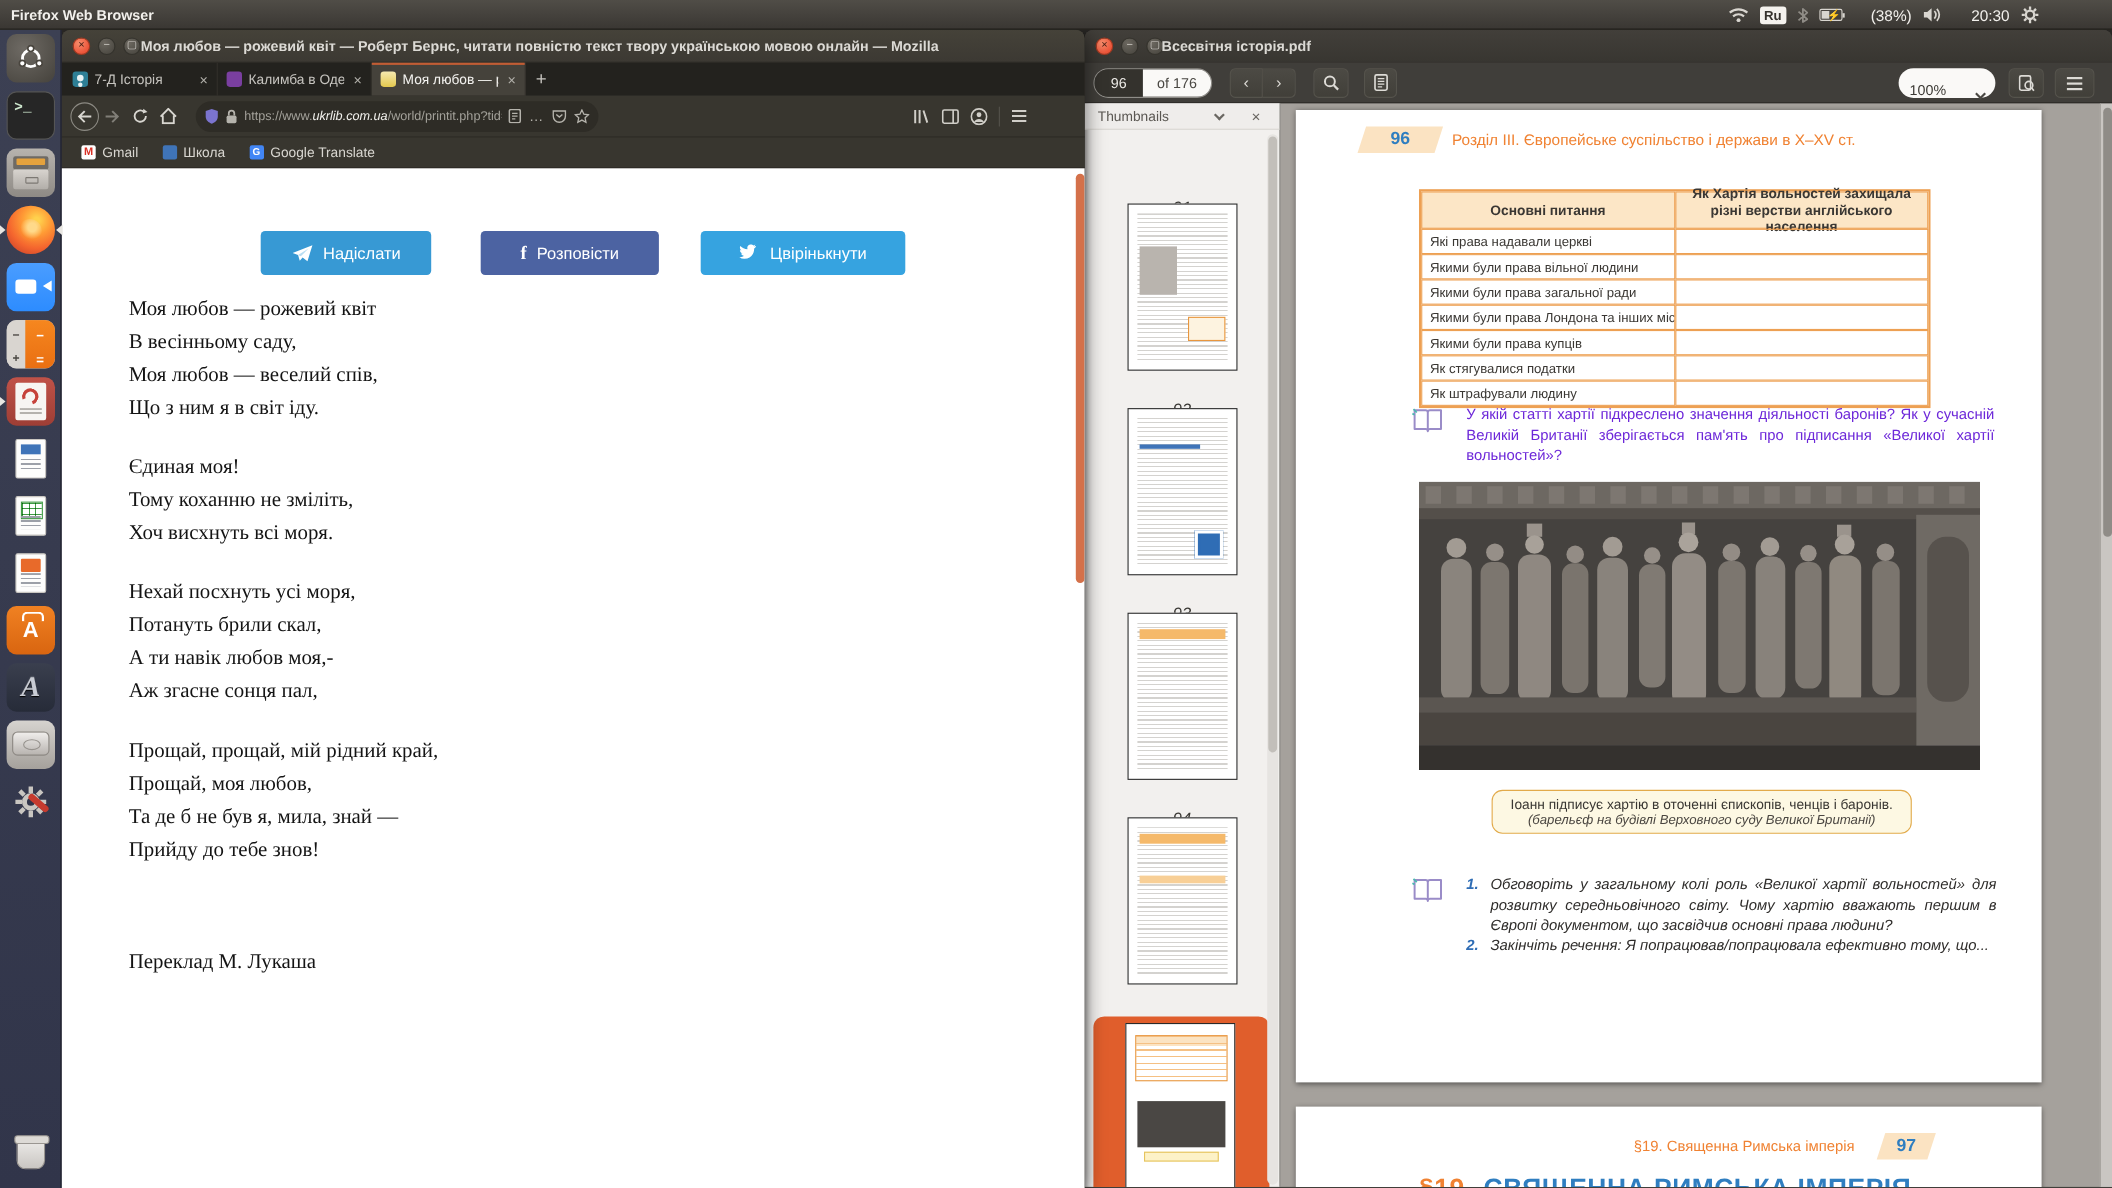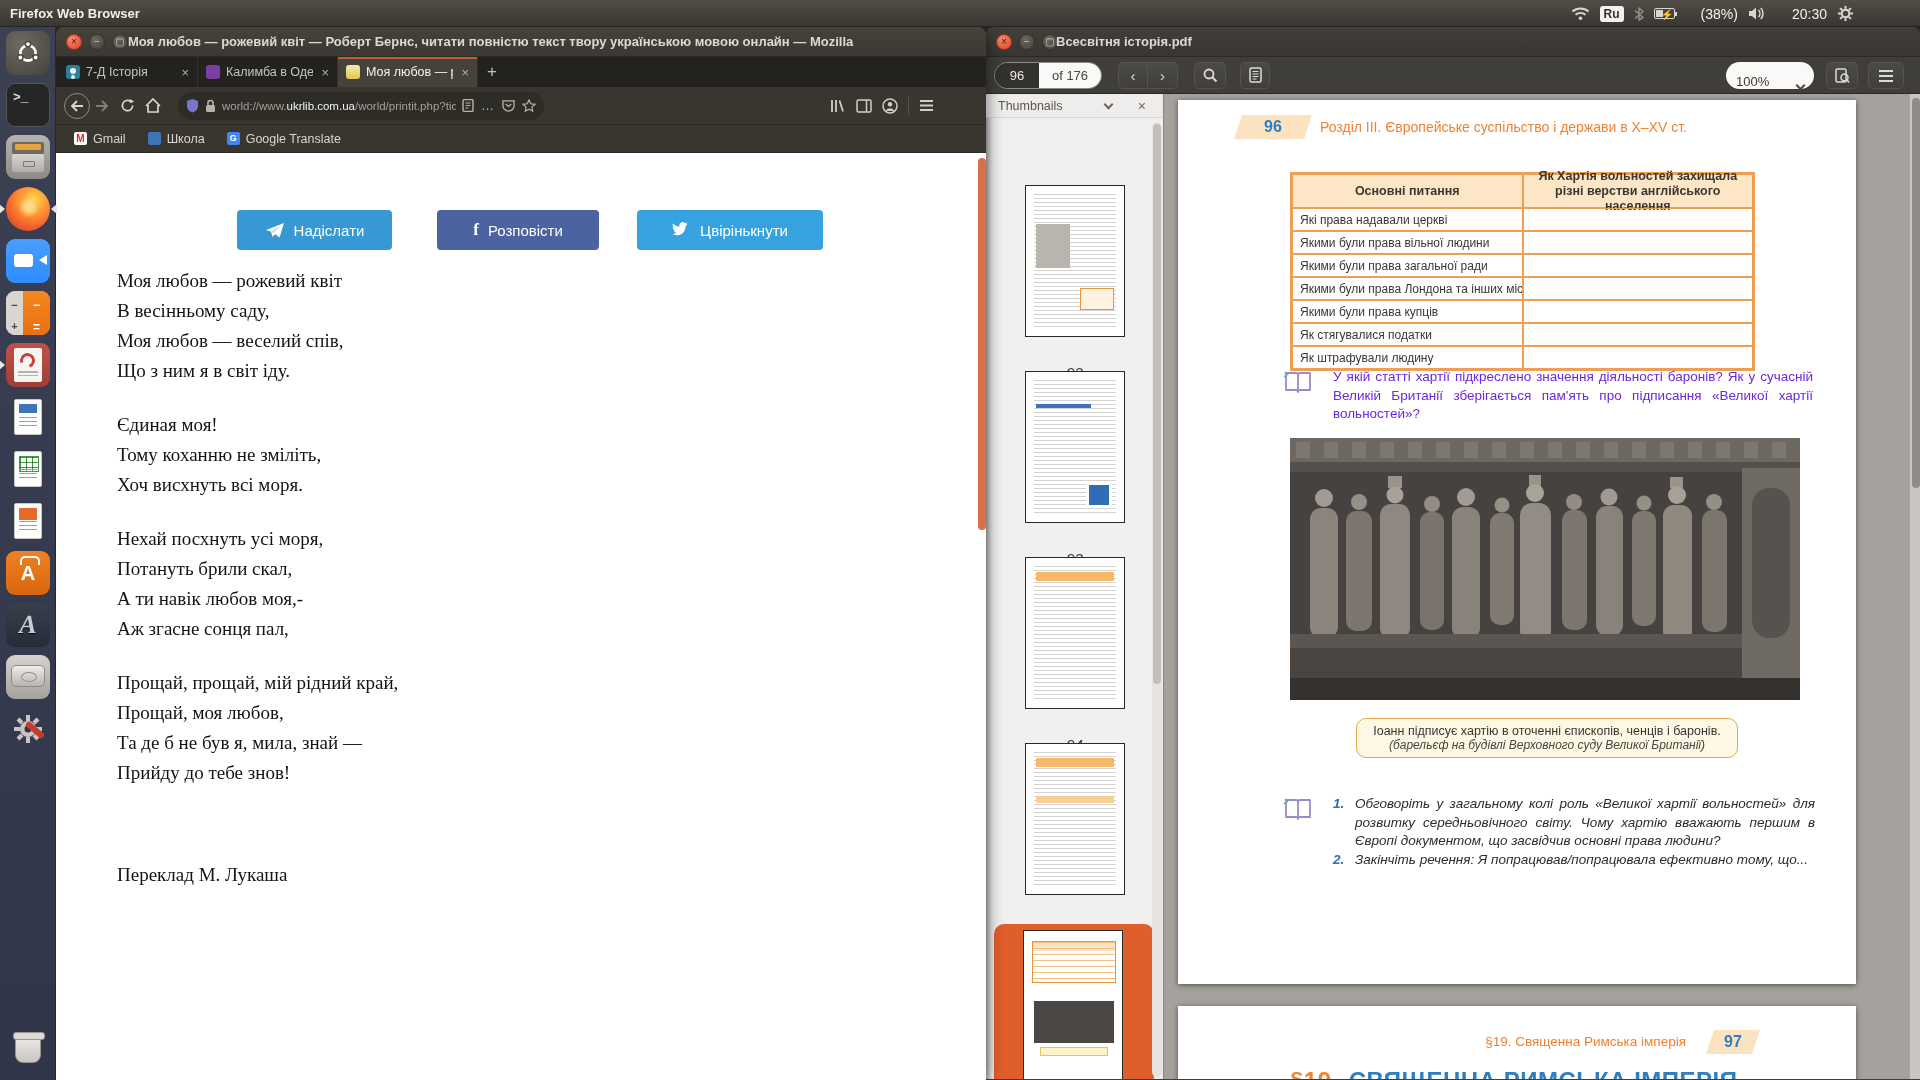--- a/index.html
+++ b/index.html
@@ -107,21 +107,21 @@
   .newtab{width:28px;display:flex;align-items:center;justify-content:center;color:#c6c4bf;font-size:17px;}
   .navbar{position:relative;height:38px;background:#38362f;display:flex;align-items:center;border-bottom:1px solid #2c2a25;}
   .navicon{color:#d8d6d0;display:flex;align-items:center;justify-content:center;}
   .nav-back{margin-left:8px;width:26px;height:26px;border:1.5px solid #8c8a83;border-radius:50%;}
   .nav-fwd{width:24px;opacity:.45;}
   .nav-reload,.nav-home{width:26px;}
   .urlbar{position:relative;margin-left:12px;width:366px;height:28px;background:#2e2c26;border-radius:14px;
     display:flex;align-items:center;padding:0 8px;gap:6px;}
   .urltext{font-size:11.5px;white-space:nowrap;overflow:hidden;flex:1;}
   .urltext .dim{color:#a3a19a;}
-  .urltext .dom{color:#f3f2ee;}
+  .urltext .dom{color:#f3f2ee;font-style:italic;}
   .url-ricons{display:flex;align-items:center;gap:7px;color:#b5b3ac;}
   .ff-ricons{position:absolute;right:52px;display:flex;align-items:center;gap:10px;color:#d0cec8;}
   .ff-ricons .sep{width:1px;height:18px;background:#55534c;}
   .bookbar{height:28px;background:#38362f;display:flex;align-items:center;gap:22px;padding-left:18px;
     font-size:12.5px;color:#d8d6d0;border-bottom:1px solid #2c2a25;}
   .bm{display:flex;align-items:center;gap:6px;}
   .bmico{width:13px;height:13px;border-radius:2px;position:relative;}
   .bm-gmail{background:#fff;color:#d93025;font-weight:bold;font-size:10px;line-height:13px;text-align:center;}
   .bm-school{background:#3f74b8;}
   .bm-translate{background:#4286f5;color:#fff;font-size:9px;line-height:13px;text-align:center;font-weight:bold;}
@@ -416,21 +416,21 @@
           <svg width="13" height="15" viewBox="0 0 13 15">
               <path d="M6.5 1L12 3v5c0 3.5-2.5 5.5-5.5 6.5C3.5 13.5 1 11.5 1 8V3z" fill="#7b74cf"></path>
             </svg>
           </span>
         <span>
           <svg width="11" height="14" viewBox="0 0 11 14">
               <rect x="1" y="6" width="9" height="7" rx="1.5" fill="#b5b3ac"></rect>
               <path d="M3 6V4a2.5 2.5 0 0 1 5 0v2" fill="none" stroke="#b5b3ac" stroke-width="1.6"></path>
             </svg>
           </span>
-        <span class="urltext"><span class="dim">world://www.</span><span class="dom">ukrlib.com.ua</span><span class="dim">/world/printit.php?tid=205</span></span>
+        <span class="urltext"><span class="dim">https://www.</span><span class="dom">ukrlib.com.ua</span><span class="dim">/world/printit.php?tid=205</span></span>
         <span class="url-ricons">
           <span>
             <svg width="12" height="13" viewBox="0 0 12 13">
                 <rect x="1" y="0.5" width="10" height="12" rx="1.5" fill="none" stroke="#b5b3ac" stroke-width="1.4"></rect>
                 <path d="M3.5 4h5M3.5 6.5h5M3.5 9h3" stroke="#b5b3ac" stroke-width="1.2"></path>
               </svg>
             </span>
           <span style="font-size:13px;letter-spacing:1px;">…</span>
           <span>
             <svg width="13" height="13" viewBox="0 0 14 14">

